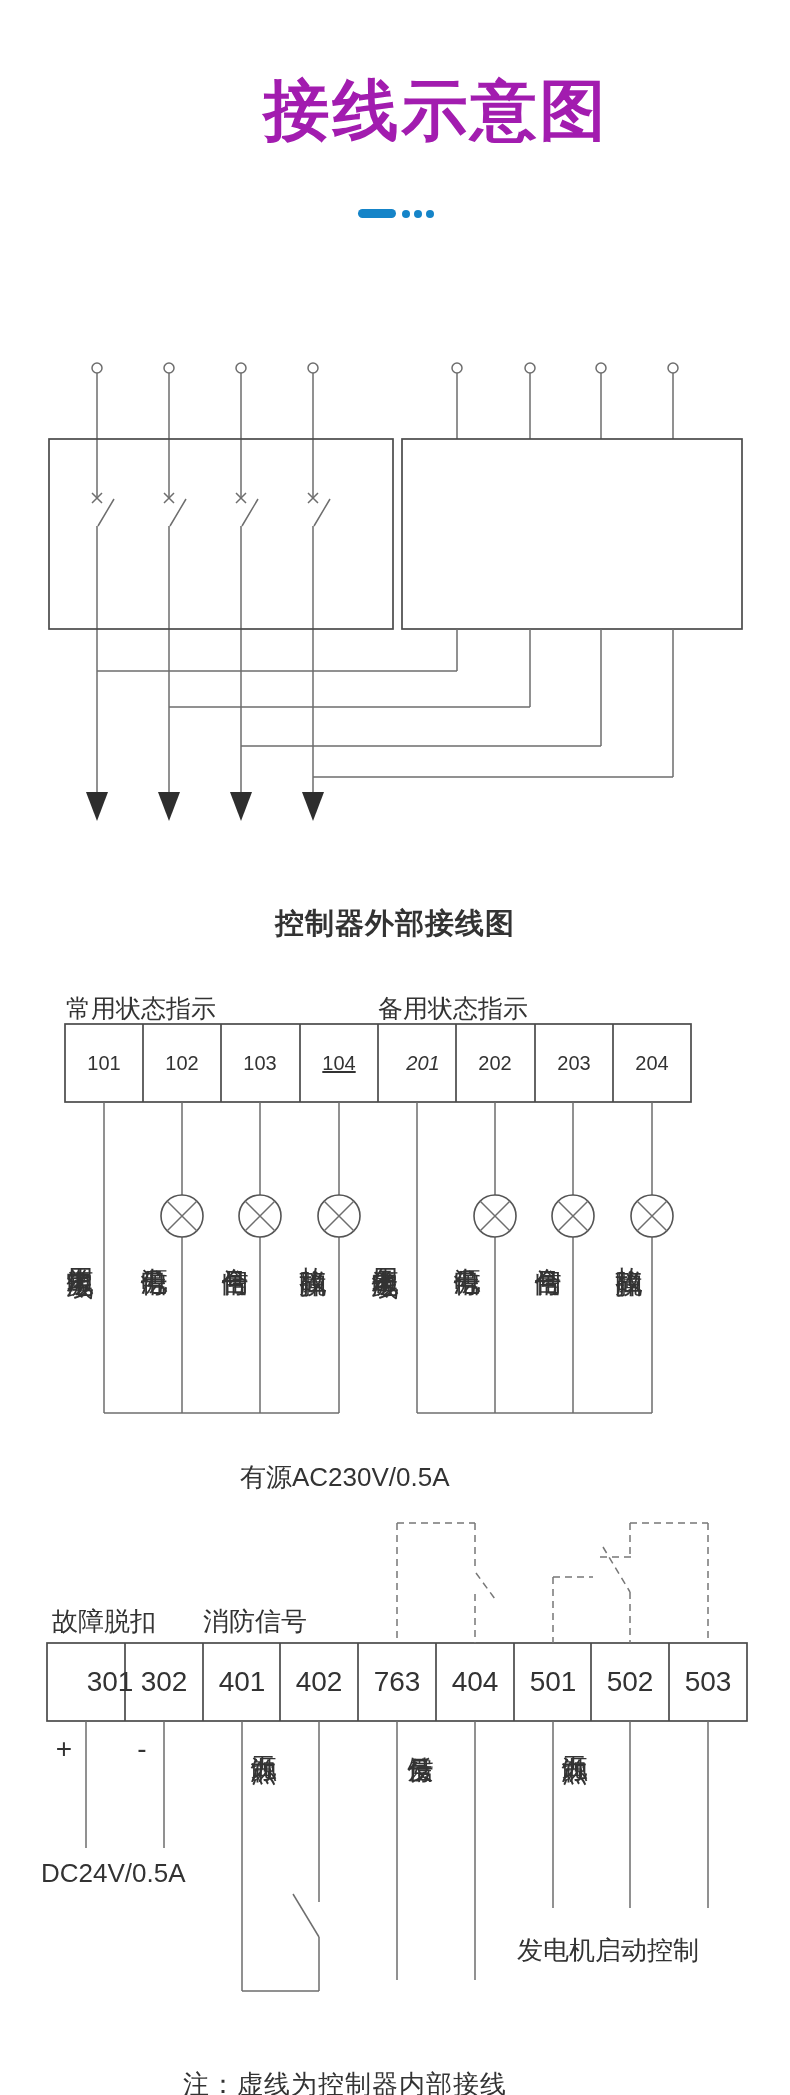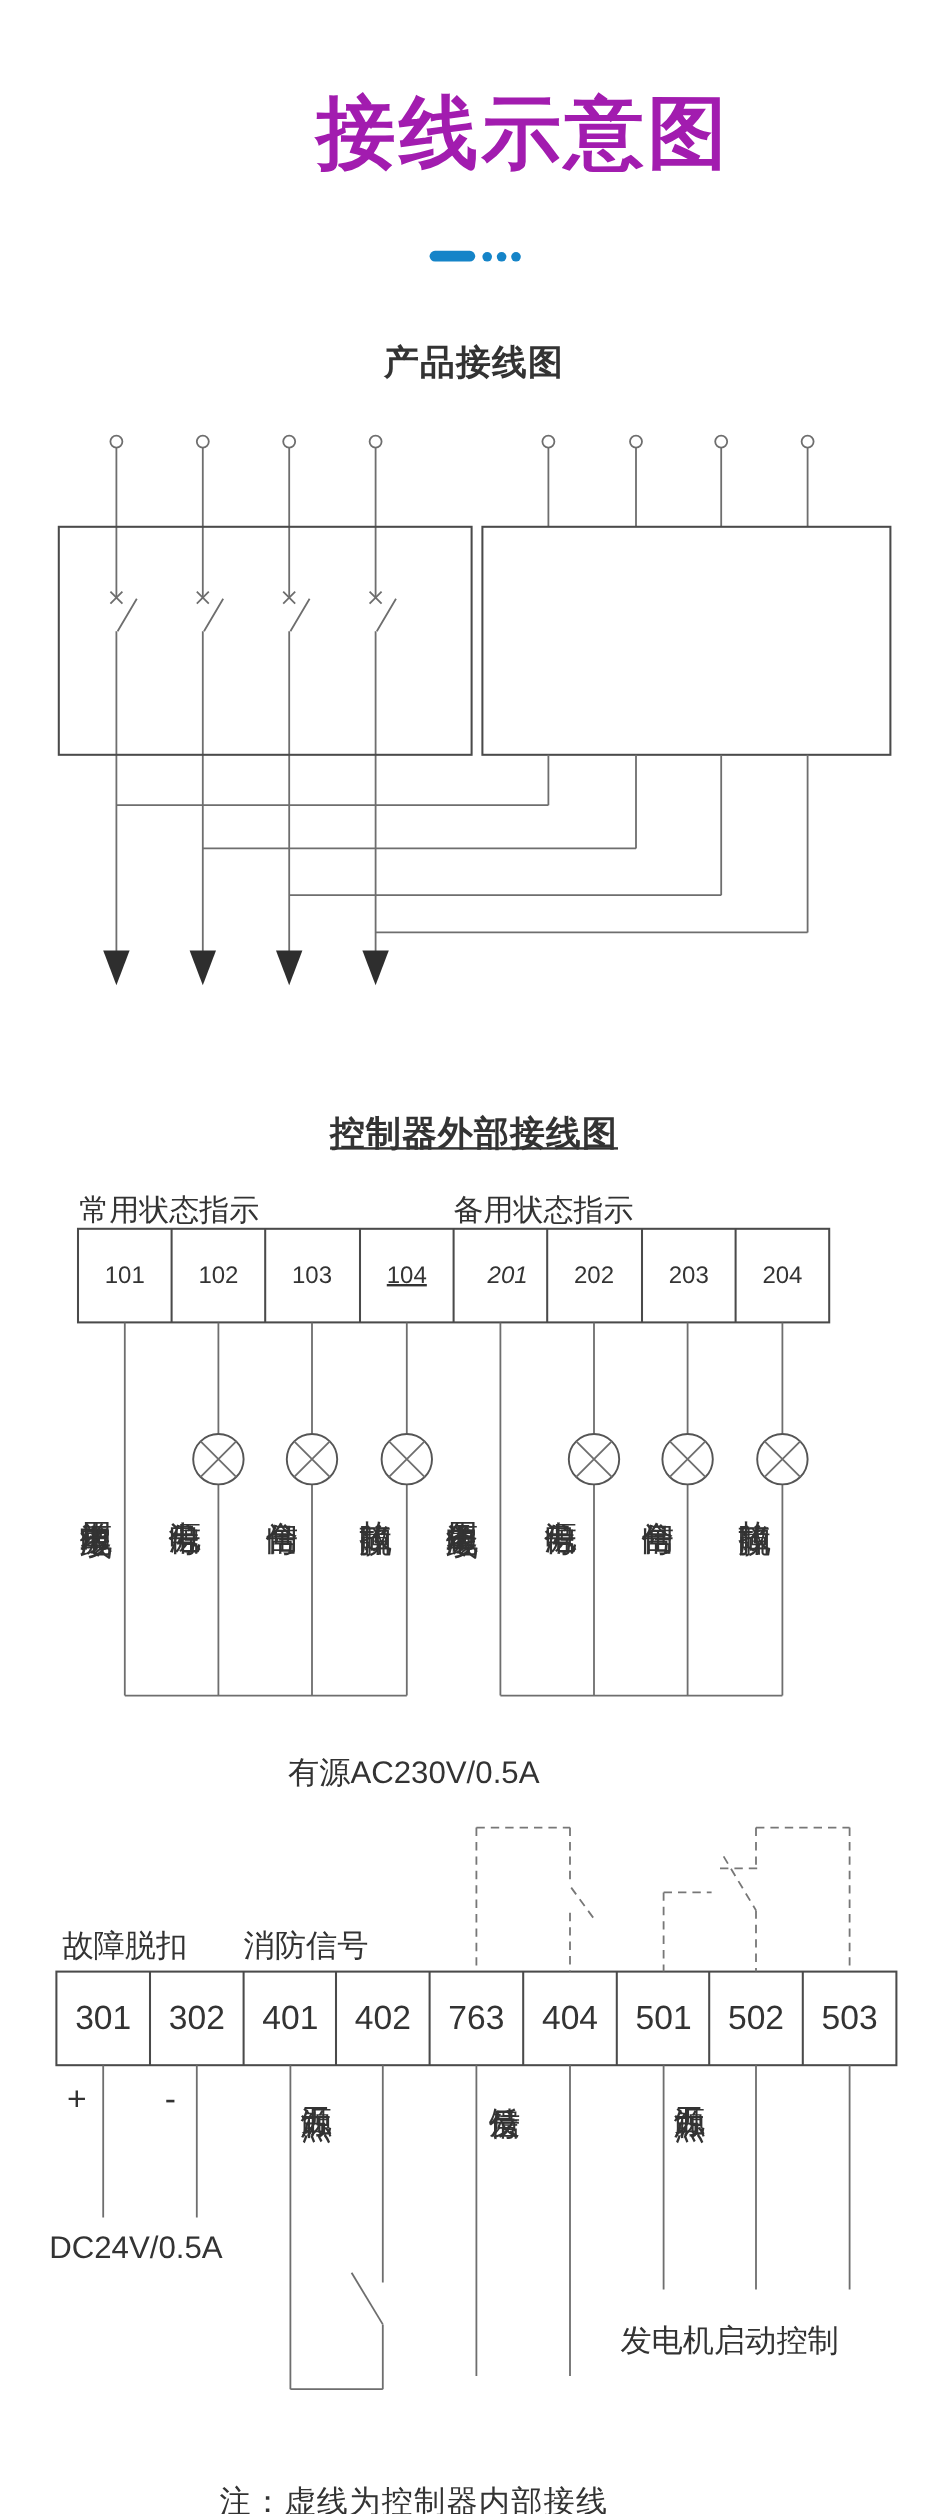--- a/index.html
+++ b/index.html
@@ -146,23 +146,22 @@
 
   <div class="abs center page-title">接线示意图</div>
 
   <div class="abs divider">
     <div class="bar" style="background: rgb(21, 132, 200);"></div>
     <div class="dot" style="background: rgb(21, 132, 200);"></div>
     <div class="dot" style="background: rgb(21, 132, 200);"></div>
     <div class="dot" style="background: rgb(21, 132, 200);"></div>
   </div>
 
-  <div class="abs center section-heading" style="top:283px;">产品接线图</div>
-
-  <div class="abs center section-heading" style="top:925px;text-decoration:underline;">控制器外部接线图</div>
+
+  <div class="abs center section-heading" style="top:904px;">控制器外部接线图</div>
 
   <div class="abs group-label" style="left:66px;top:992px;">常用状态指示</div>
   <div class="abs group-label" style="left:378px;top:992px;">备用状态指示</div>
 
   <div class="abs cell-num up" style="left:65px;">101</div>
   <div class="abs cell-num up" style="left:143px;">102</div>
   <div class="abs cell-num up" style="left:221px;">103</div>
   <div class="abs cell-num up" style="left:300px;text-decoration:underline;">104</div>
   <div class="abs cell-num up" style="left:384px;font-style:italic;">201</div>
   <div class="abs cell-num up" style="left:456px;">202</div>
@@ -176,21 +175,21 @@
   <div class="abs vlabel up" style="left:367px;top:1246px;">备用电源零线</div>
   <div class="abs vlabel up" style="left:449px;top:1246px;">电源信号</div>
   <div class="abs vlabel up" style="left:530px;top:1246px;">合闸信号</div>
   <div class="abs vlabel up" style="left:611px;top:1246px;">故障脱扣</div>
 
   <div class="abs rating" style="left:240px;top:1460px;">有源AC230V/0.5A</div>
 
   <div class="abs group-label-lg" style="left:52px;top:1604px;">故障脱扣</div>
   <div class="abs group-label-lg" style="left:203px;top:1604px;">消防信号</div>
 
-  <div class="abs cell-num low" style="left:47px;">301</div>
+  <div class="abs cell-num low" style="left:47px;padding-left:24px;">301</div>
   <div class="abs cell-num low" style="left:125px;">302</div>
   <div class="abs cell-num low" style="left:203px;">401</div>
   <div class="abs cell-num low" style="left:280px;">402</div>
   <div class="abs cell-num low" style="left:358px;">763</div>
   <div class="abs cell-num low" style="left:436px;">404</div>
   <div class="abs cell-num low" style="left:514px;">501</div>
   <div class="abs cell-num low" style="left:591px;">502</div>
   <div class="abs cell-num low" style="left:669px;">503</div>
 
   <div class="abs polarity" style="left:50px;top:1733px;">+</div>

